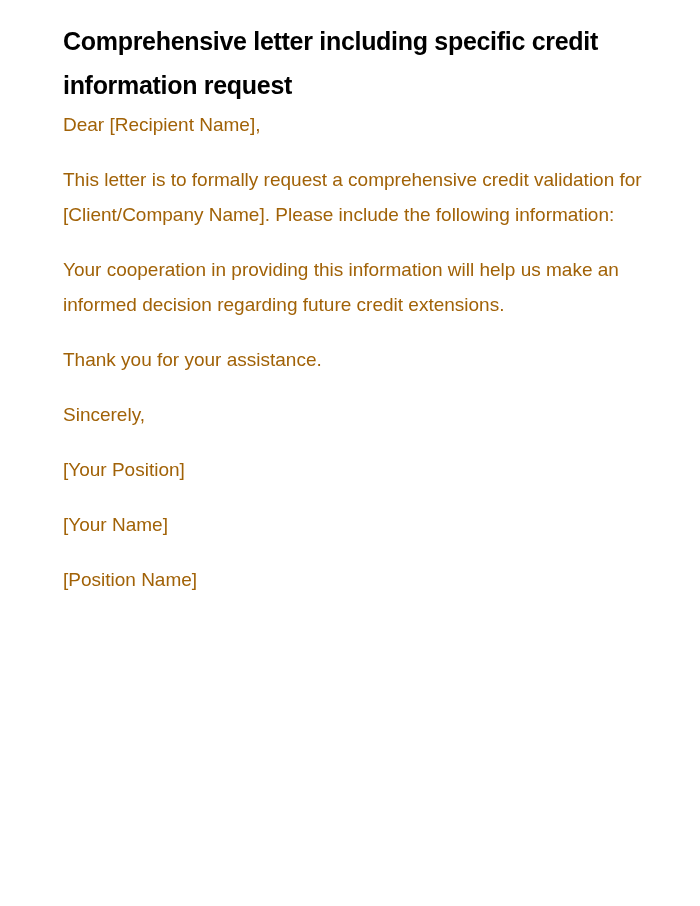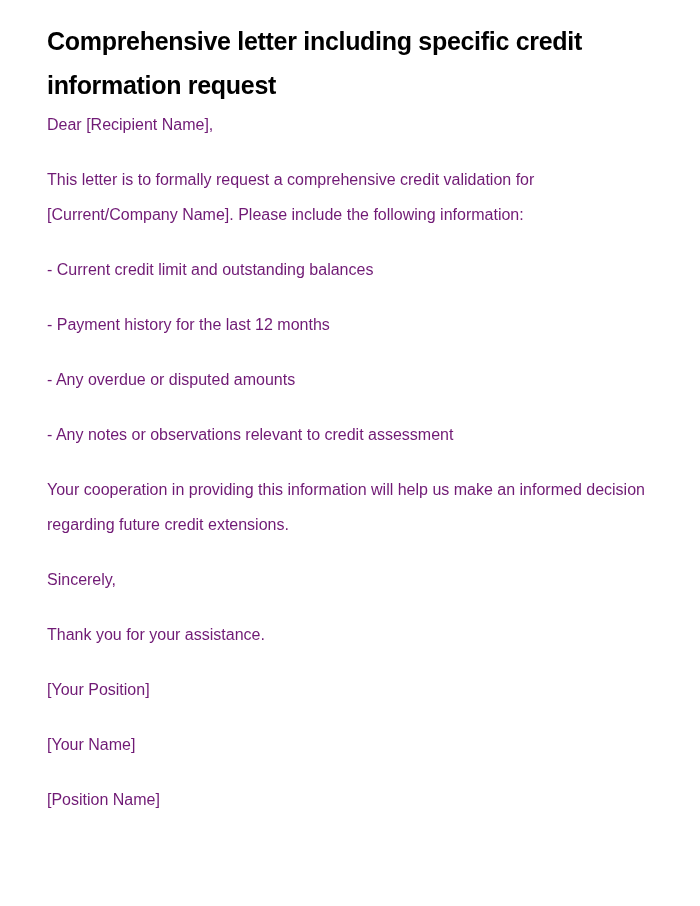--- a/index.html
+++ b/index.html
@@ -9,61 +9,55 @@
     }
     body {
       width: 700px;
       height: 906px;
       overflow: hidden;
       color: #111111;
       font-family: "Liberation Sans", "DejaVu Sans", sans-serif;
     }
     .page {
       position: relative;
-      padding: 19px 40px 0 47px;
+      padding: 19px 40px 0 63px;
     }
     .title {
       font-family: "Liberation Sans", sans-serif;
       font-weight: bold;
       font-size: 25px;
       line-height: 44px;
       margin: 0 0 0 0;
       letter-spacing: -0.3px;
       color: #000000;
     }
     .para {
-      font-size: 16px;
+      font-size: 19px;
       line-height: 35px;
       margin: 0 0 20px 0;
-      color: #701a75;
+      color: #a16207;
     }
     .greeting { margin-top: 0; }
     .list-item { margin-bottom: 20px; }
   </style>
 </head>
 <body>
 
 <div class="page">
   <h1 class="title">Comprehensive letter including specific credit information request</h1>
 
   <p class="para greeting">Dear [Recipient Name],</p>
 
-  <p class="para">This letter is to formally request a comprehensive credit validation for [Current/Company Name]. Please include the following information:</p>
+  <p class="para">This letter is to formally request a comprehensive credit validation for [Client/Company Name]. Please include the following information:</p>
 
-  <div>
-    <p class="para list-item">- Current credit limit and outstanding balances</p>
-    <p class="para list-item">- Payment history for the last 12 months</p>
-    <p class="para list-item">- Any overdue or disputed amounts</p>
-    <p class="para list-item">- Any notes or observations relevant to credit assessment</p>
-  </div>
 
   <p class="para">Your cooperation in providing this information will help us make an informed decision regarding future credit extensions.</p>
 
+  <p class="para">Thank you for your assistance.</p>
+
   <p class="para">Sincerely,</p>
-
-  <p class="para">Thank you for your assistance.</p>
 
   <div>
     <p class="para">[Your Position]</p>
     <p class="para">[Your Name]</p>
     <p class="para">[Position Name]</p>
   </div>
 </div>
 
 </body></html>

